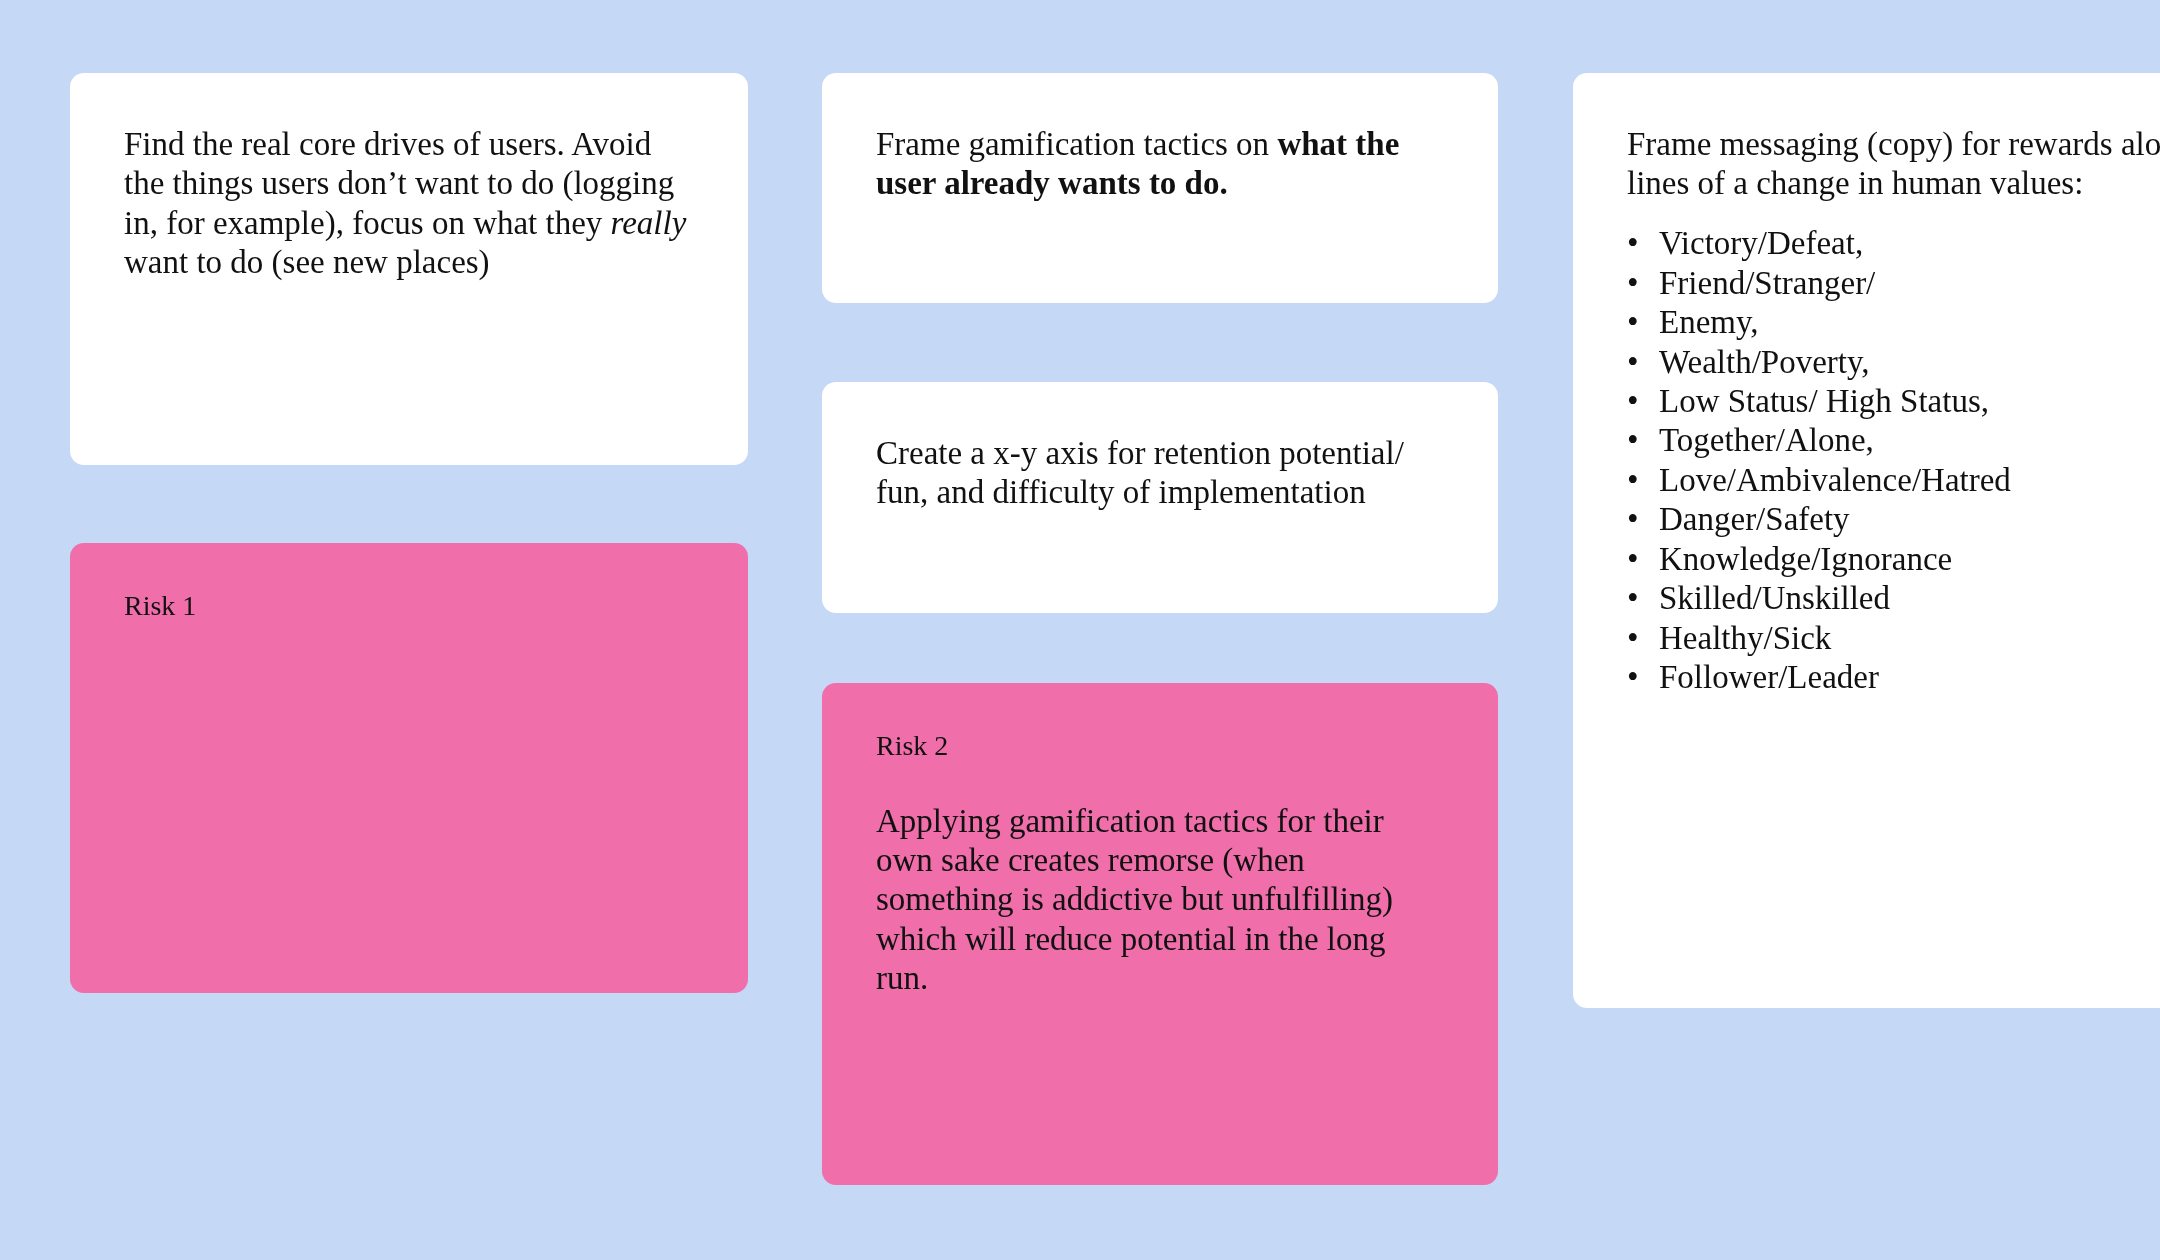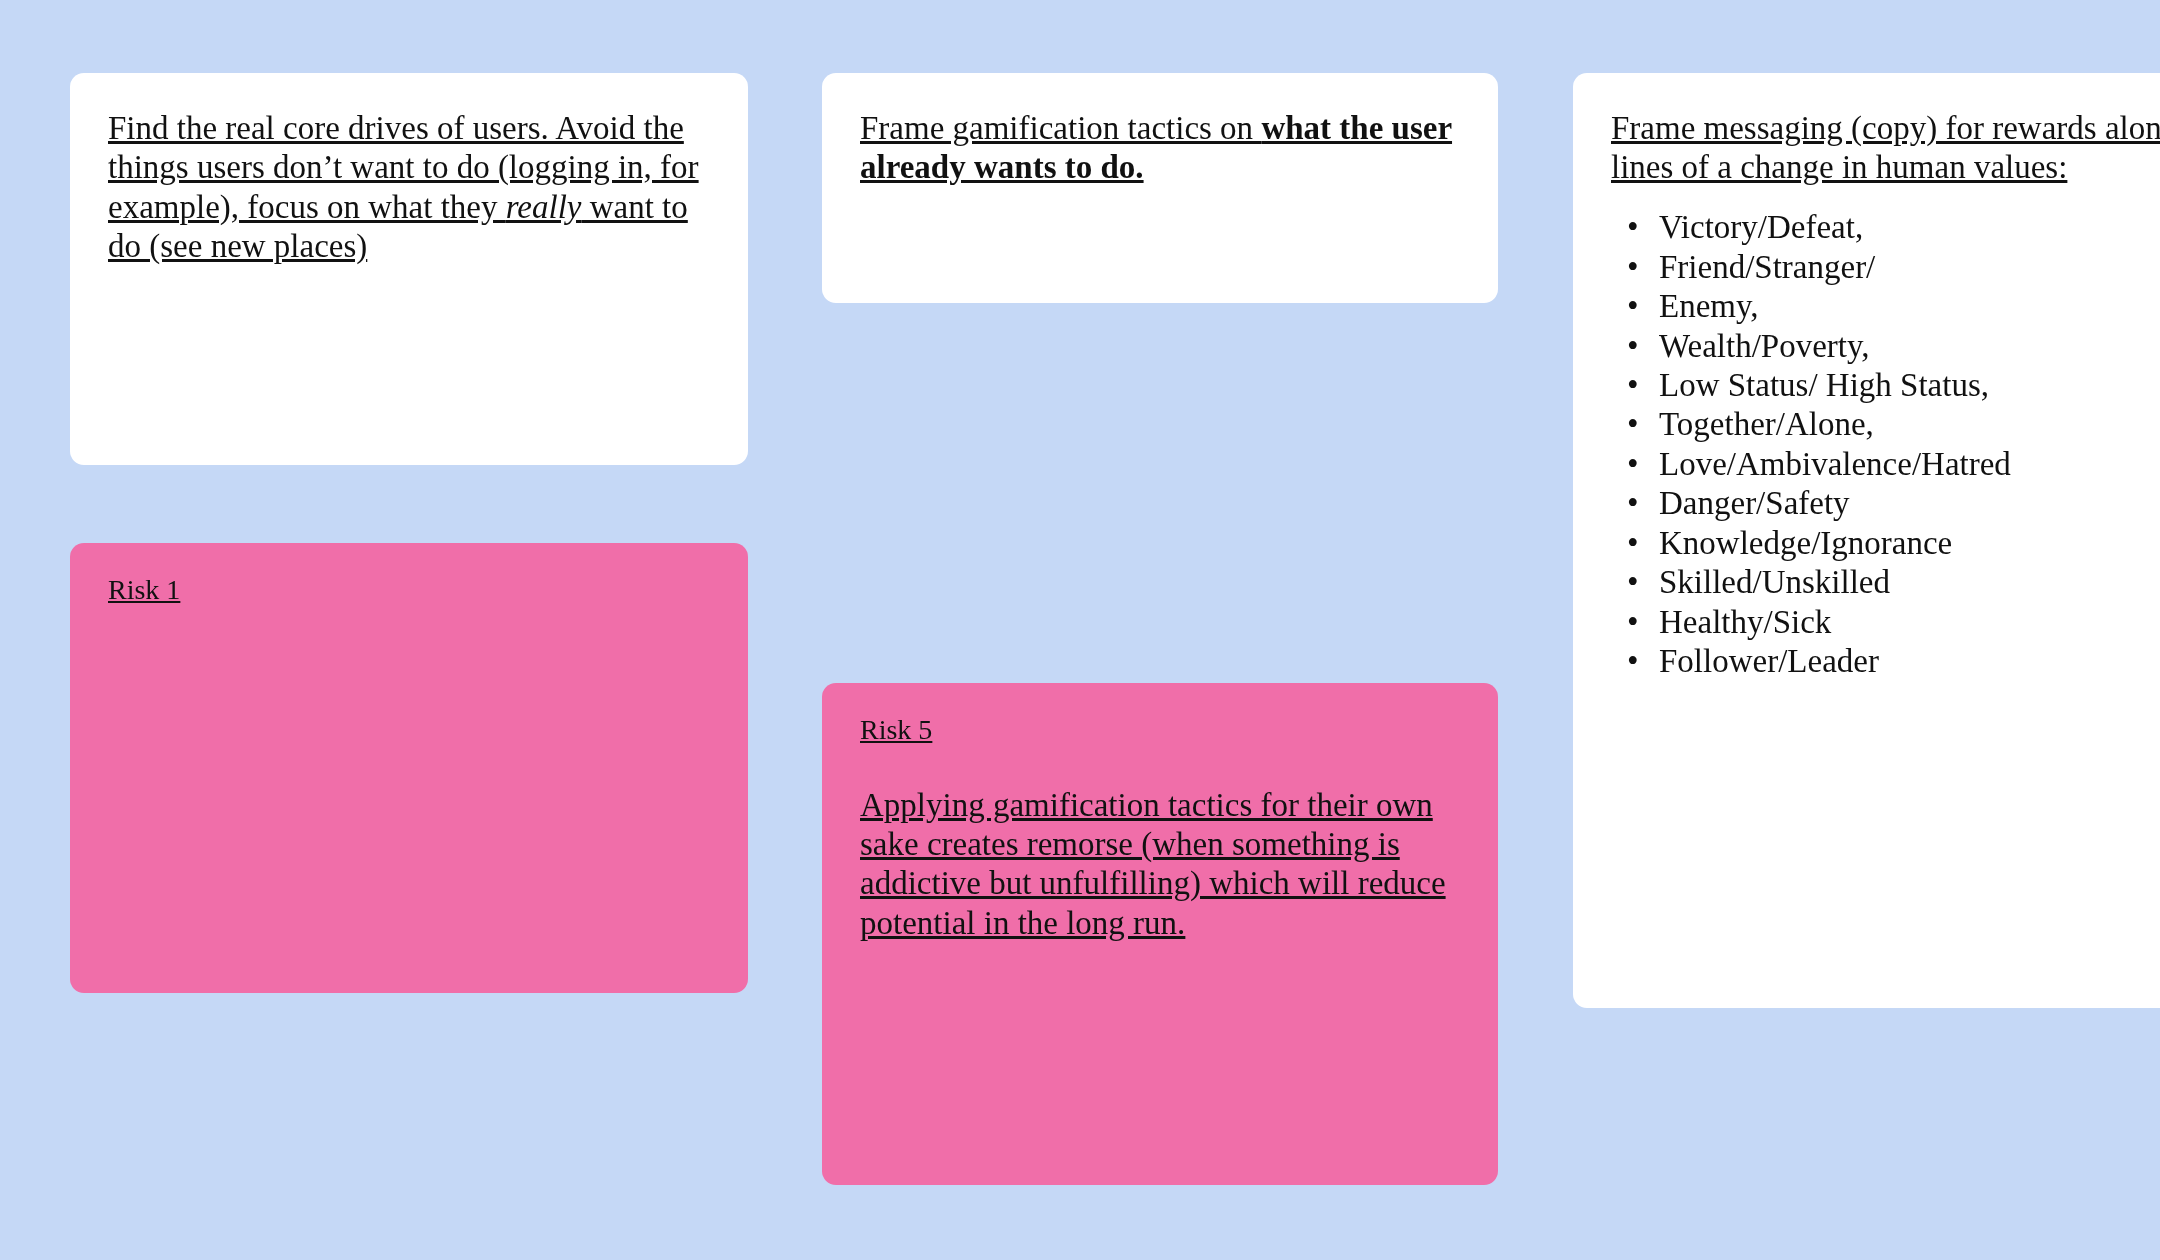--- a/index.html
+++ b/index.html
@@ -28,22 +28,21 @@
     color: #111111;
     padding: 36px 38px 34px 38px;
     font-size: 33px;
     line-height: 1.195;
     overflow: visible;
   }
   .card.pink {
     background: #f06ea9;
   }
   .card p {
-    margin: 0;
-    text-decoration: underline;
+    margin: 16px;
   }
   .card p + p {
     margin-top: 1.18em;
   }
   .card .label {
     font-size: 28px;
     line-height: 1.2;
   }
   .card em {
     font-style: italic;
@@ -123,23 +122,26 @@
   </div>
 
   <div class="card pink" id="card-risk-1">
     <p class="label">Risk 1</p>
   </div>
 
   <div class="card" id="card-gamification-tactics">
     <p><span>Frame gamification tactics on </span><strong>what the user already wants to do.</strong></p>
   </div>
 
+  <div class="card" id="card-xy-axis">
+    <p>Create a x-y axis for retention potential/ fun, and difficulty of implementation</p>
+  </div>
 
   <div class="card pink" id="card-risk-2">
-    <p class="label">Risk 5</p>
+    <p class="label">Risk 2</p>
     <p>Applying gamification tactics for their own sake creates remorse (when something is addictive but unfulfilling) which will reduce potential in the long run.</p>
   </div>
 
   <div class="card" id="card-framing-values">
     <p>Frame messaging (copy) for rewards along the lines of a change in human values:</p>
     <ul class="values" id="values-list">
         <li>Victory/Defeat,</li>
         <li>Friend/Stranger/</li>
         <li>Enemy,</li>
         <li>Wealth/Poverty,</li>

